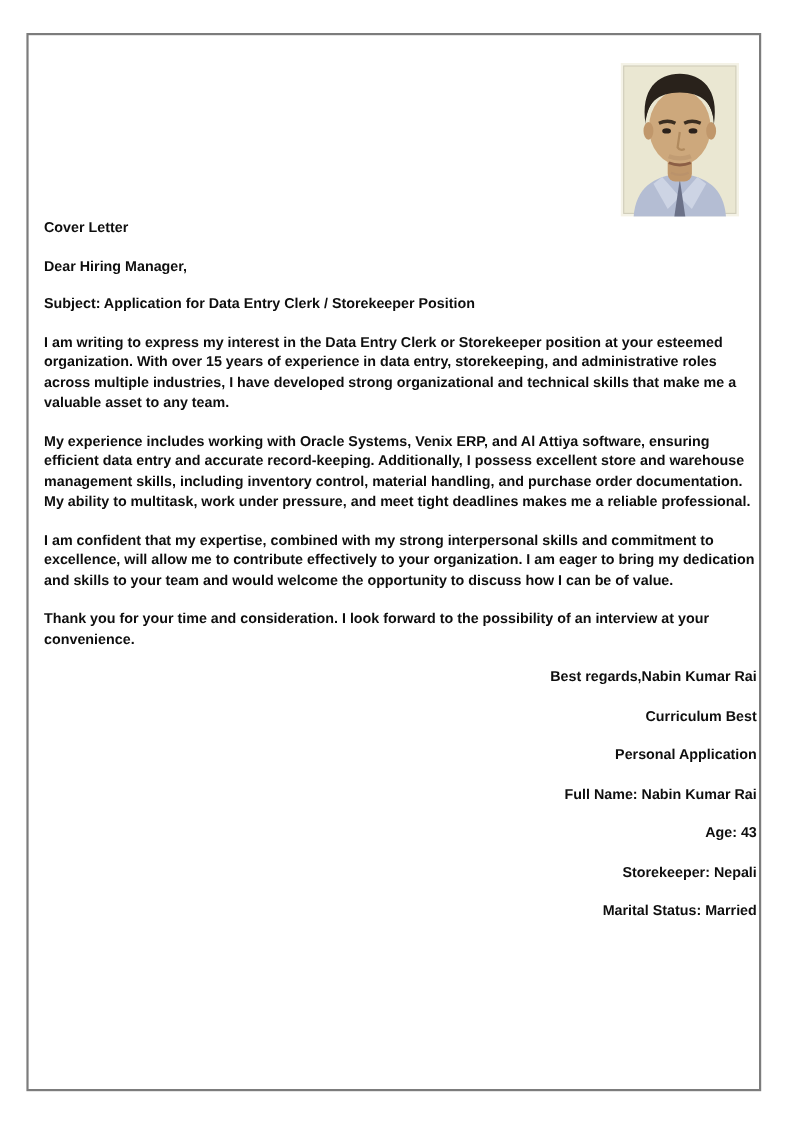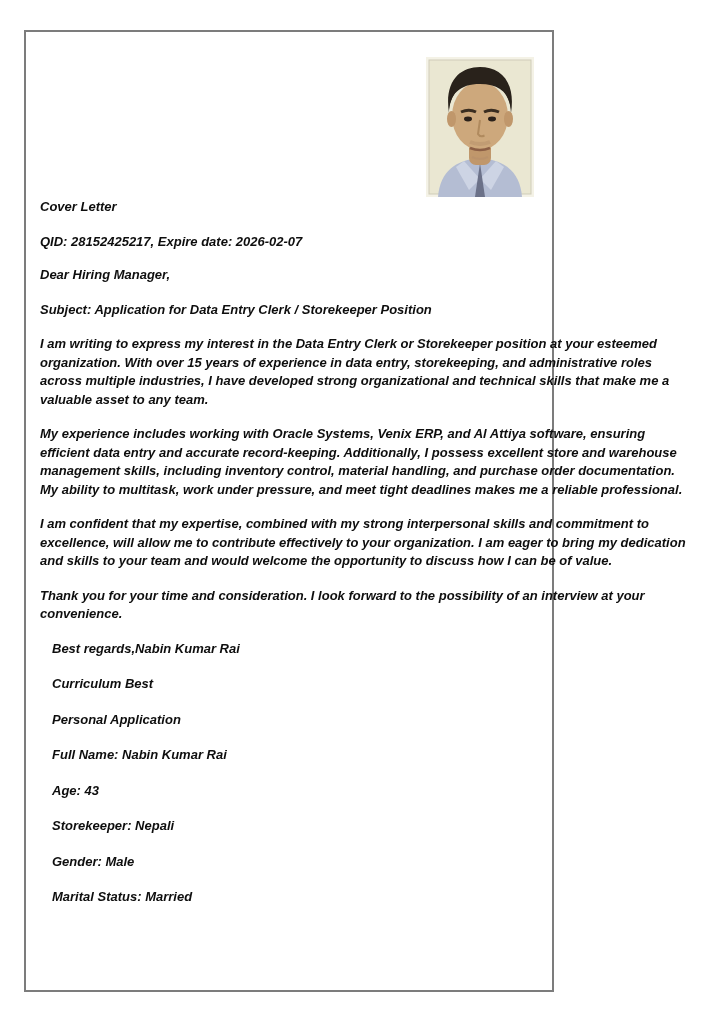--- a/index.html
+++ b/index.html
@@ -11,26 +11,25 @@
     width: 724px;
     height: 1024px;
     position: relative;
     font-family: "Liberation Sans", sans-serif;
     overflow: hidden;
   }
   .page {
     position: absolute;
     left: 24px;
     top: 30px;
-    width: 530px;
+    width: 668px;
     height: 962px;
     box-sizing: border-box;
     border: 2px solid #7c7c7c;
     background: #ffffff;
-    font-style: italic;
   }
   .photo-frame {
     position: absolute;
     top: 25px;
     right: 18px;
     width: 108px;
     height: 140px;
     overflow: hidden;
   }
   .photo-frame svg { display: block; }
@@ -38,21 +37,21 @@
     position: absolute;
     left: 14px;
     top: 166px;
     width: 648px;
     color: #0e0e0e;
     font-weight: 700;
     font-size: 13px;
     line-height: 18.5px;
   }
   .para { margin: 0 0 16px 0; }
-  .line-item { margin: 0 0 17px 12px; }
+  .line-item { margin: 0 0 17px 0; text-align: right; }
   .contact-block { margin: 0 0 15px 0; }
 </style>
 </head>
 <body>
 
 <div class="page">
 
   <div class="photo-frame">
     <svg width="108" height="140" viewBox="0 0 108 140" xmlns="http://www.w3.org/2000/svg">
       <rect x="0" y="0" width="108" height="140" fill="#f4f2e6"></rect>
@@ -88,38 +87,36 @@
 
       <path d="M46,100 Q54,104 62,100" stroke="#b5906a" stroke-width="2" fill="none" opacity="0.6"></path>
     </svg>
   </div>
 
   <div class="content">
 
     <p class="para">Cover Letter</p>
 
     <div class="contact-block">
-      <div>QID: 28152425217, Expire date: 2026-02-07</div>
     </div>
 
     <p class="para">Dear Hiring Manager,</p>
 
     <p class="para">Subject: Application for Data Entry Clerk / Storekeeper Position</p>
 
     <p class="para">I am writing to express my interest in the Data Entry Clerk or Storekeeper position at your esteemed organization. With over 15 years of experience in data entry, storekeeping, and administrative roles across multiple industries, I have developed strong organizational and technical skills that make me a valuable asset to any team.</p>
     <p class="para">My experience includes working with Oracle Systems, Venix ERP, and Al Attiya software, ensuring efficient data entry and accurate record-keeping. Additionally, I possess excellent store and warehouse management skills, including inventory control, material handling, and purchase order documentation. My ability to multitask, work under pressure, and meet tight deadlines makes me a reliable professional.</p>
     <p class="para">I am confident that my expertise, combined with my strong interpersonal skills and commitment to excellence, will allow me to contribute effectively to your organization. I am eager to bring my dedication and skills to your team and would welcome the opportunity to discuss how I can be of value.</p>
     <p class="para">Thank you for your time and consideration. I look forward to the possibility of an interview at your convenience.</p>
 
     <p class="line-item">Best regards,Nabin Kumar Rai</p>
 
     <p class="line-item">Curriculum Best</p>
 
     <p class="line-item">Personal Application</p>
 
     <p class="line-item">Full Name: Nabin Kumar Rai</p>
     <p class="line-item">Age: 43</p>
     <p class="line-item">Storekeeper: Nepali</p>
-    <p class="line-item">Gender: Male</p>
     <p class="line-item">Marital Status: Married</p>
 
   </div>
 </div>
 
 </body></html>

